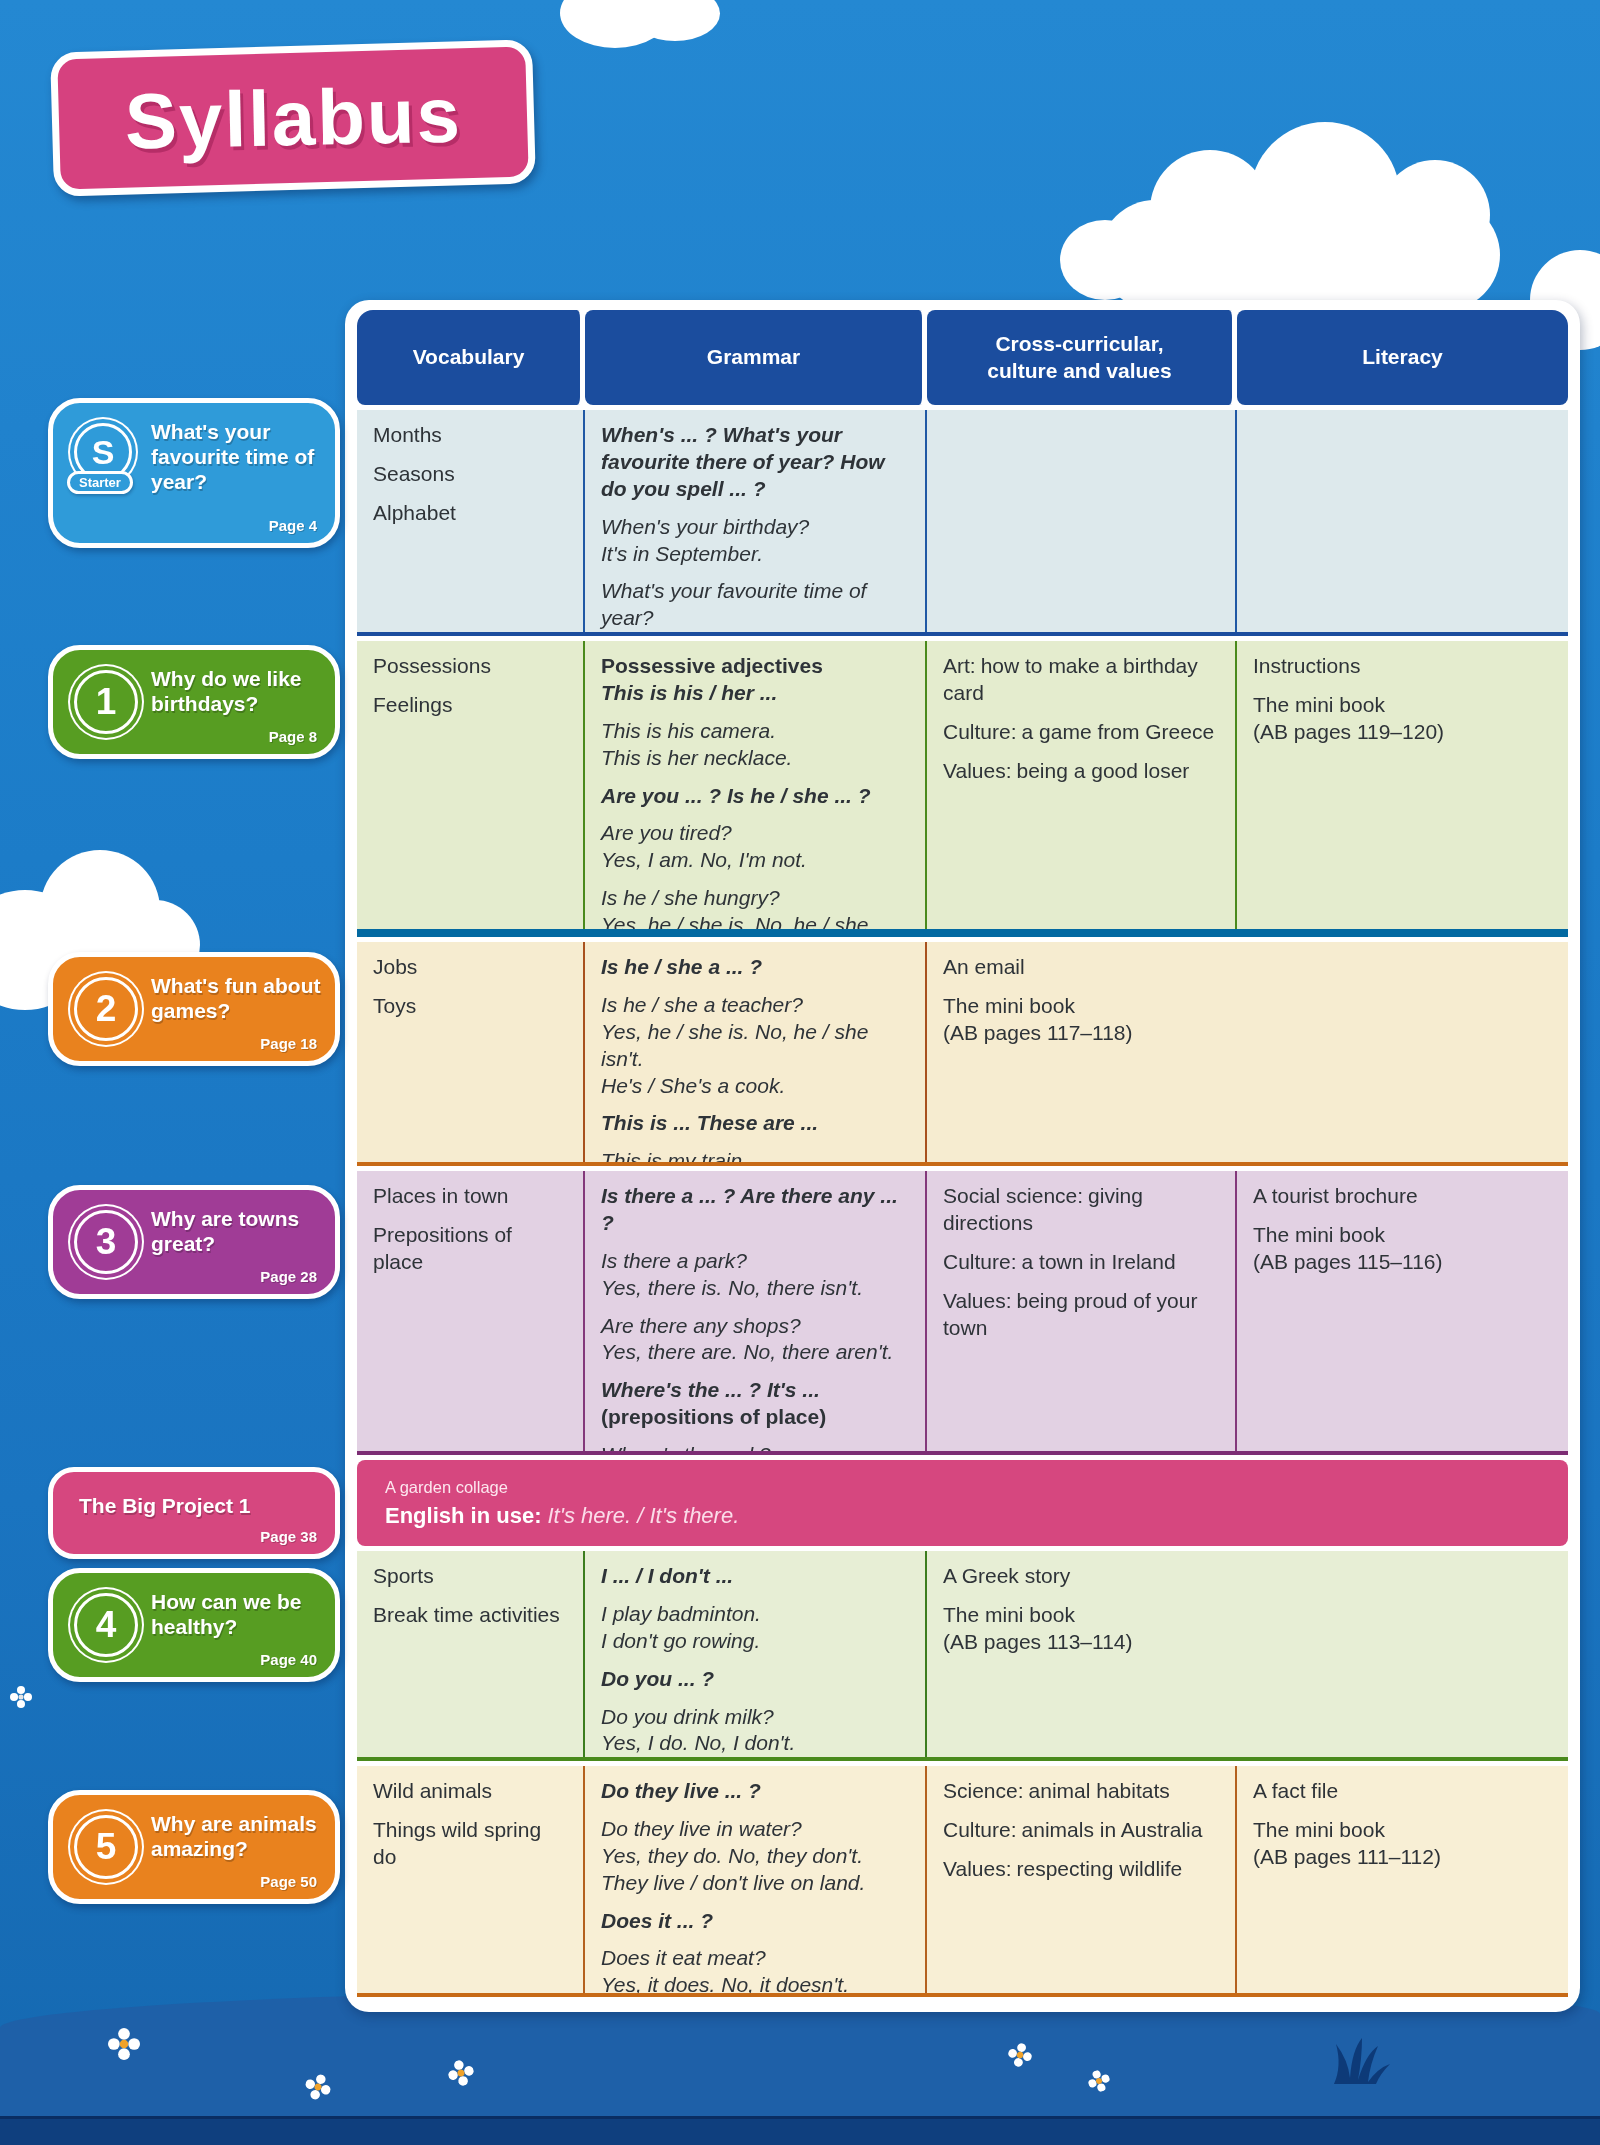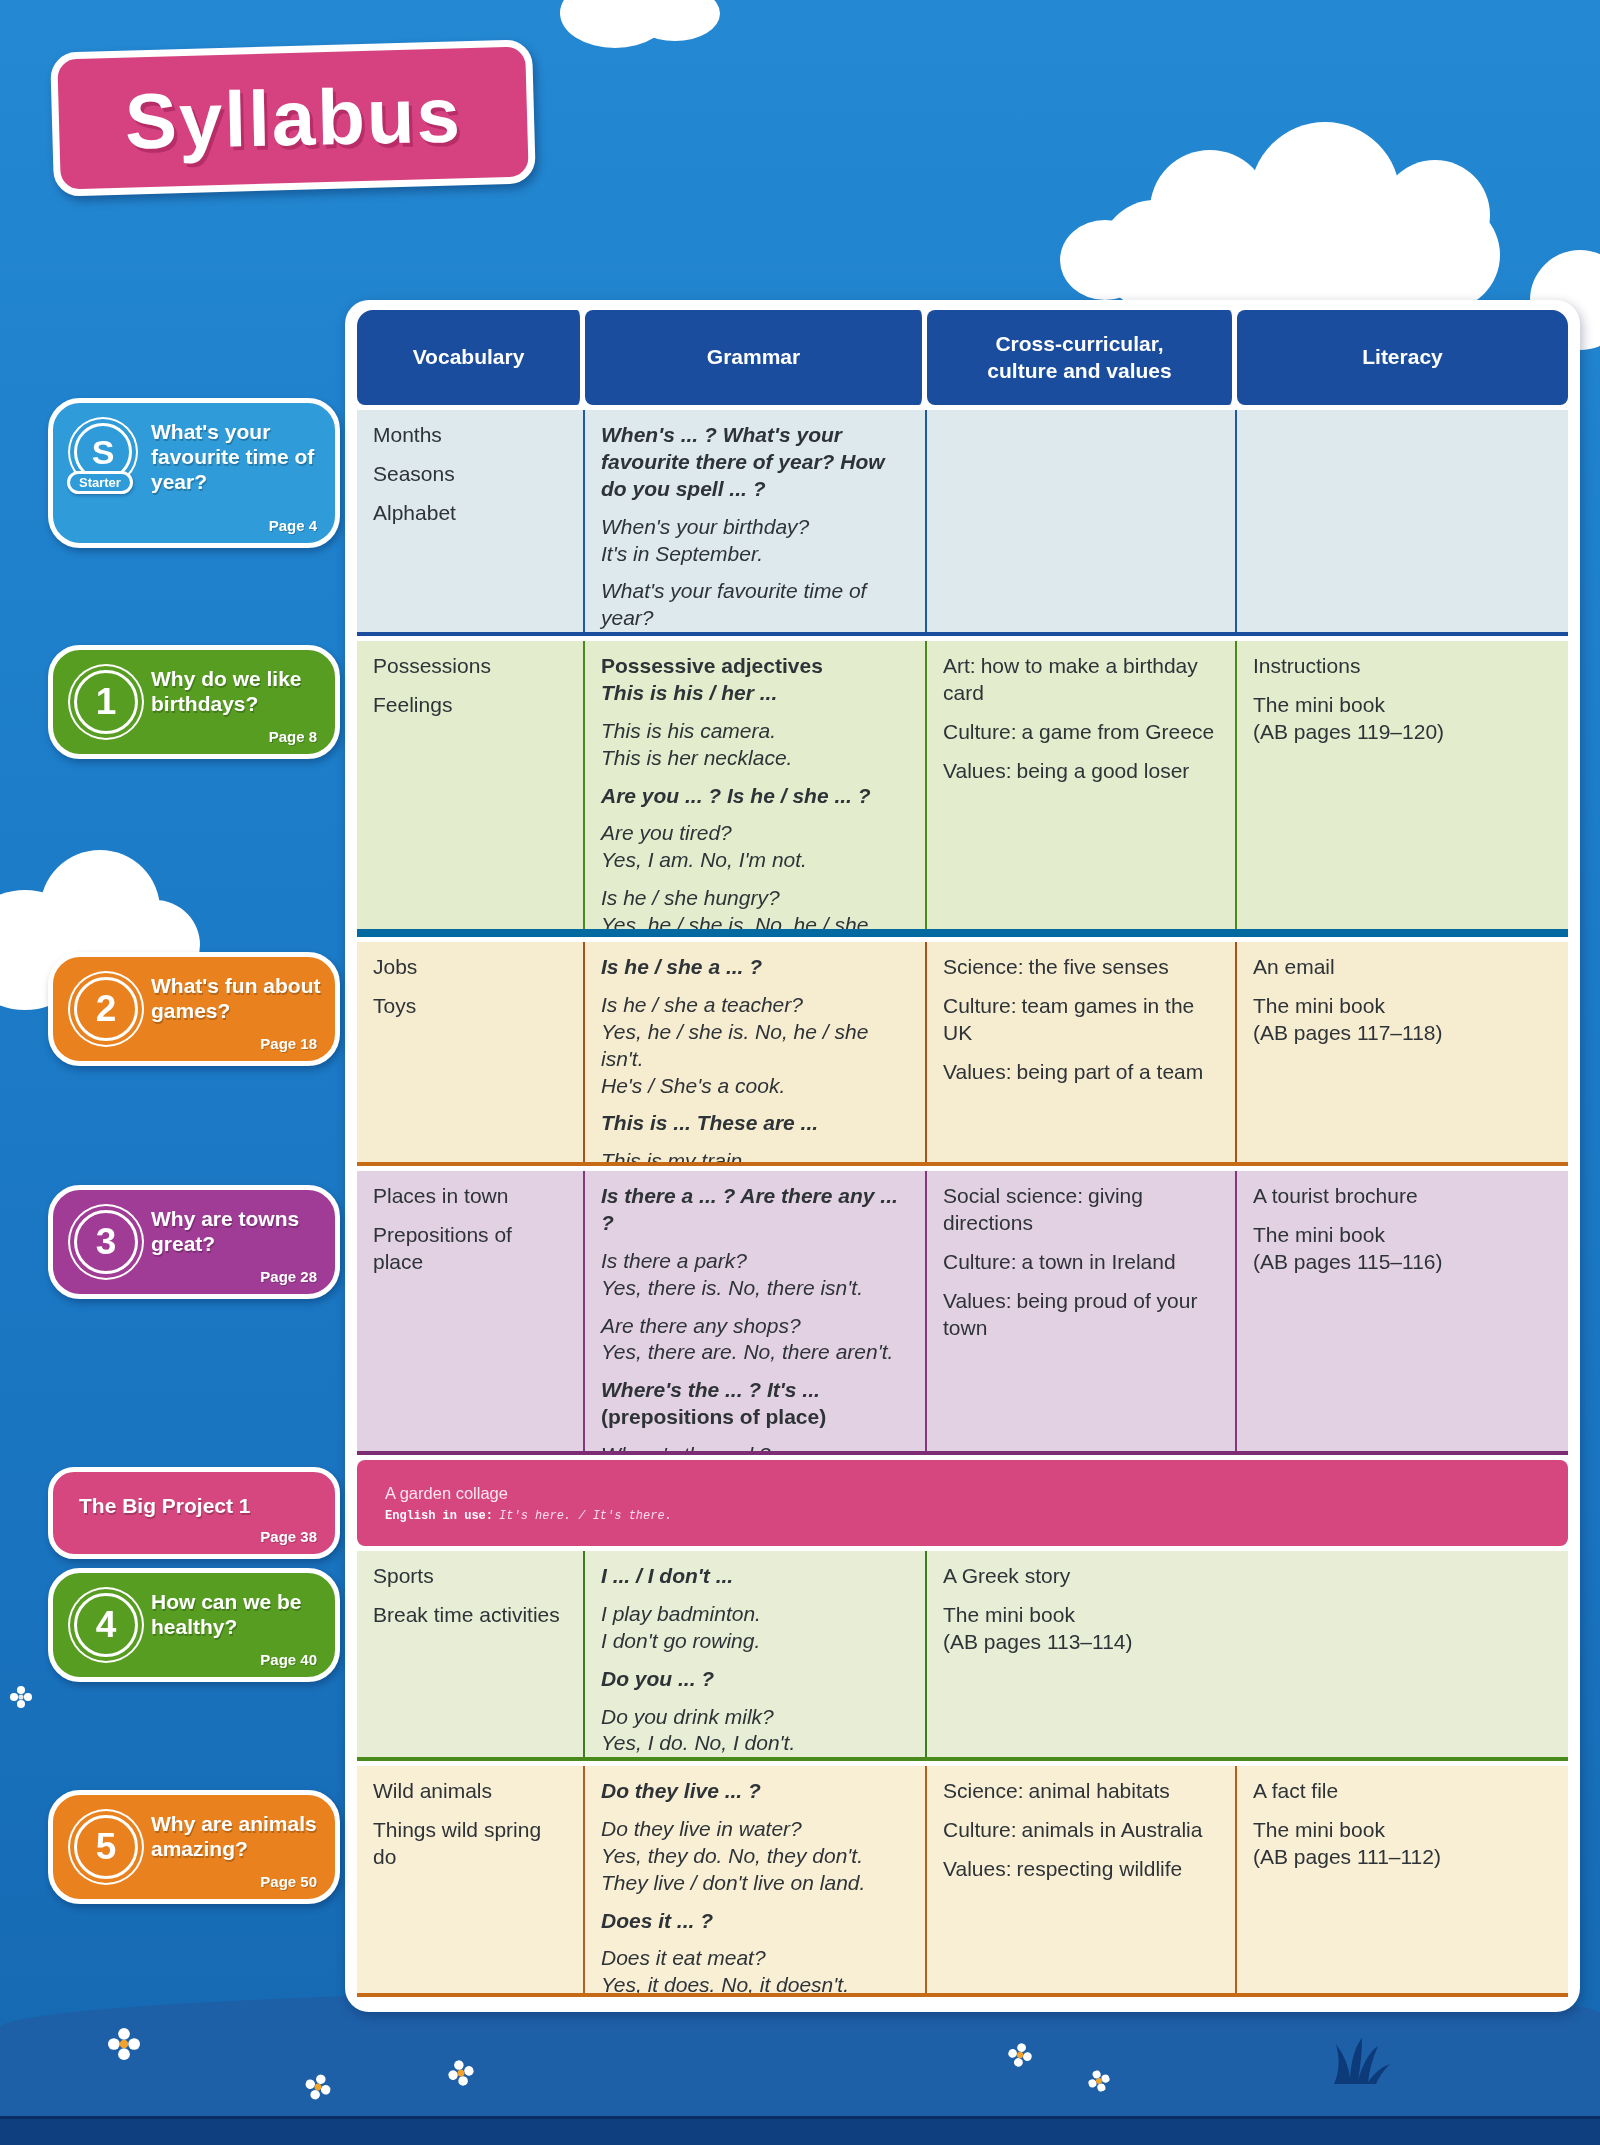--- a/index.html
+++ b/index.html
@@ -48,21 +48,21 @@
   .gbi{font-weight:bold;font-style:italic;margin-bottom:11px;white-space:pre-line;}
   .gi{font-style:italic;margin-bottom:11px;white-space:pre-line;}
   .mb0{margin-bottom:0;}
   .cx-line{margin-bottom:12px;}
   .cl{font-weight:normal;margin-right:5px;}
   .lit{margin-bottom:12px;white-space:pre-line;}
   
   .row-big{flex:none;height:86px;margin-bottom:5px;background:#d6477f;border-radius:8px;
     color:#fff;display:flex;flex-direction:column;justify-content:center;padding:0 28px;}
   .bp-line1{font-size:16.5px;color:#fde7ef;margin-bottom:6px;}
-  .bp-line2{font-size:12px;font-family:Liberation Mono, monospace;}
+  .bp-line2{font-size:22px;}
   .bp-label{font-weight:bold;margin-right:6px;}
   .bp-ex{font-style:italic;color:#fbdce9;}
   
   .badge{position:absolute;left:48px;width:292px;border:5px solid #fff;border-radius:32px;
     box-sizing:border-box;color:#fff;z-index:3;box-shadow:2px 4px 7px rgba(0,20,60,.3);
     padding:14px 14px 10px 14px;}
   .badge-grid{display:grid;grid-template-columns:76px 1fr;column-gap:8px;align-items:start;}
   .num-circle{width:58px;height:58px;border:3px solid #fff;border-radius:50%;
     display:flex;align-items:center;justify-content:center;font-size:37px;font-weight:bold;
     box-shadow:0 0 0 4px var(--bc),0 0 0 6px #fff;margin:6px 0 0 7px;background:var(--bc);}
@@ -180,25 +180,20 @@
     <div class="cell">
       <div class="gbi">Is he / she a ... ?</div>
       <div class="gi">Is he / she a teacher?
 Yes, he / she is. No, he / she isn't.
 He's / She's a cook.</div>
       <div class="gbi">This is ... These are ...</div>
       <div class="gi">This is my train.
 These are my cars.</div>
     </div>
     <div class="cell">
-      <div class="cx-line"><span class="cl">Science:</span><span>the five senses</span></div>
-      <div class="cx-line"><span class="cl">Culture:</span><span>team games in the UK</span></div>
-      <div class="cx-line"><span class="cl">Values:</span><span>being part of a team</span></div>
-    </div>
-    <div class="cell">
       <div class="lit">An email</div>
       <div class="lit">The mini book
 (AB pages 117–118)</div>
     </div>
   </div>
 
   <div class="grid row row-u3">
     <div class="cell">
       <div class="vitem">Places in town</div>
       <div class="vitem">Prepositions of place</div>

